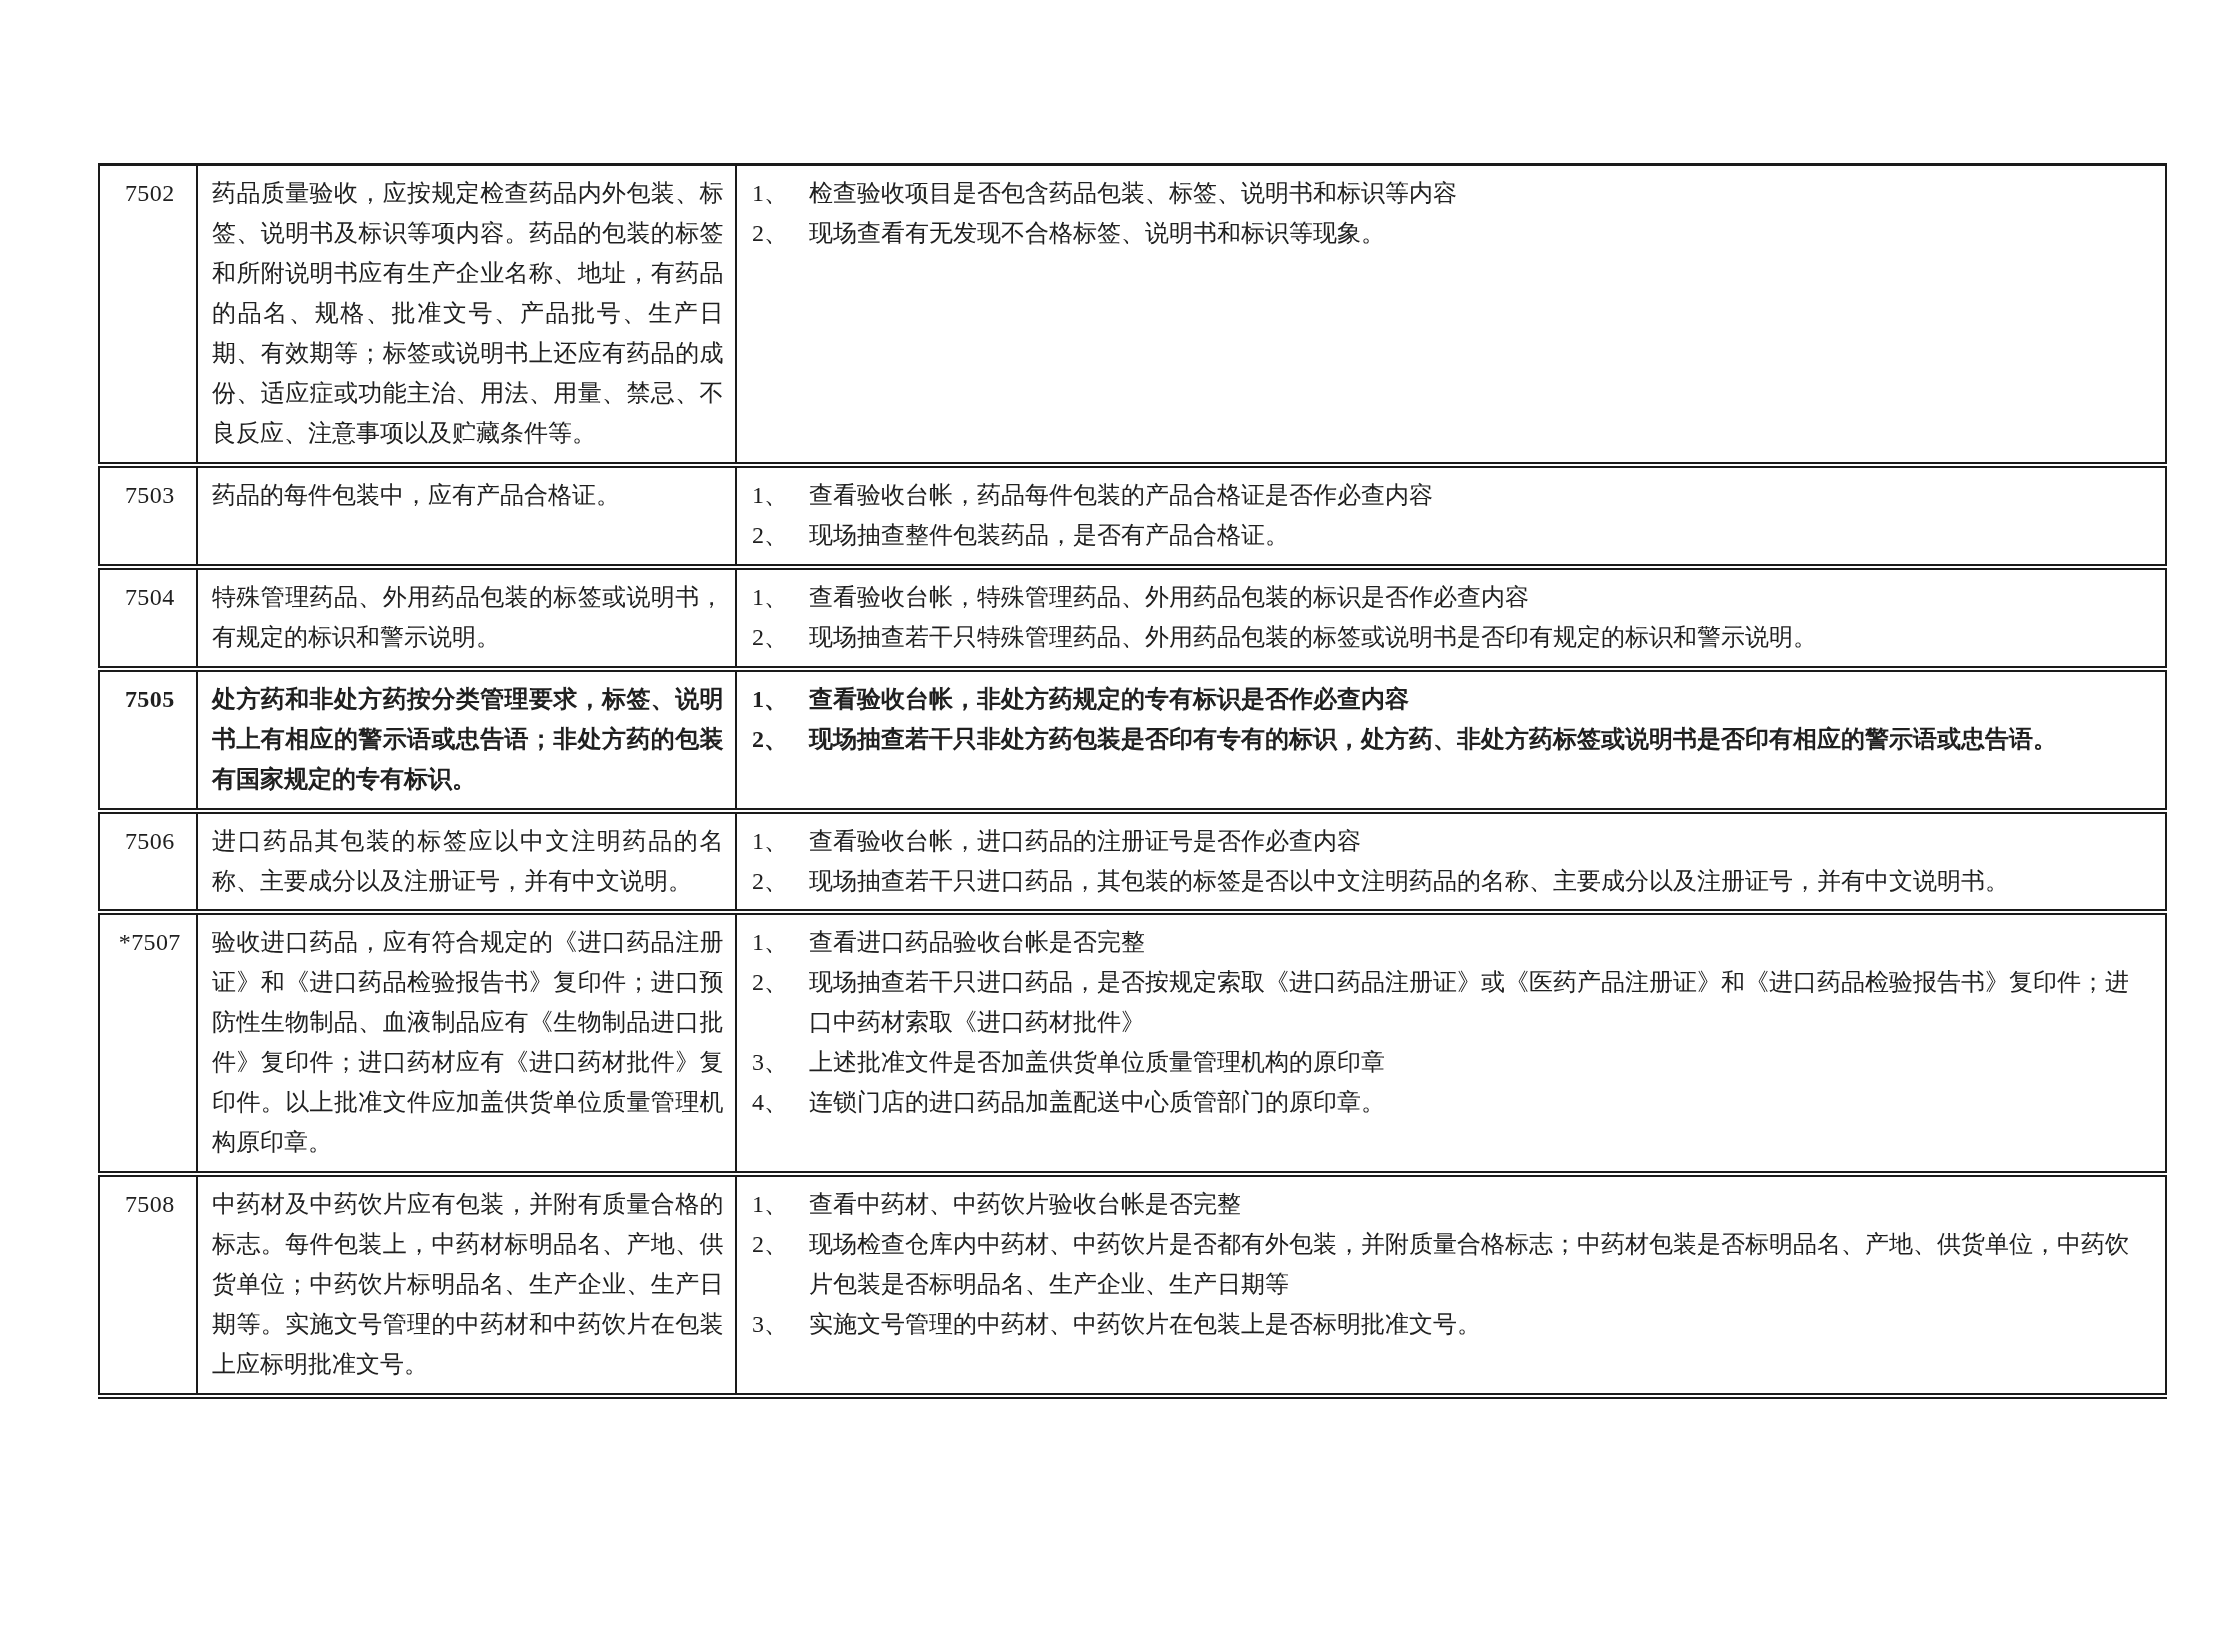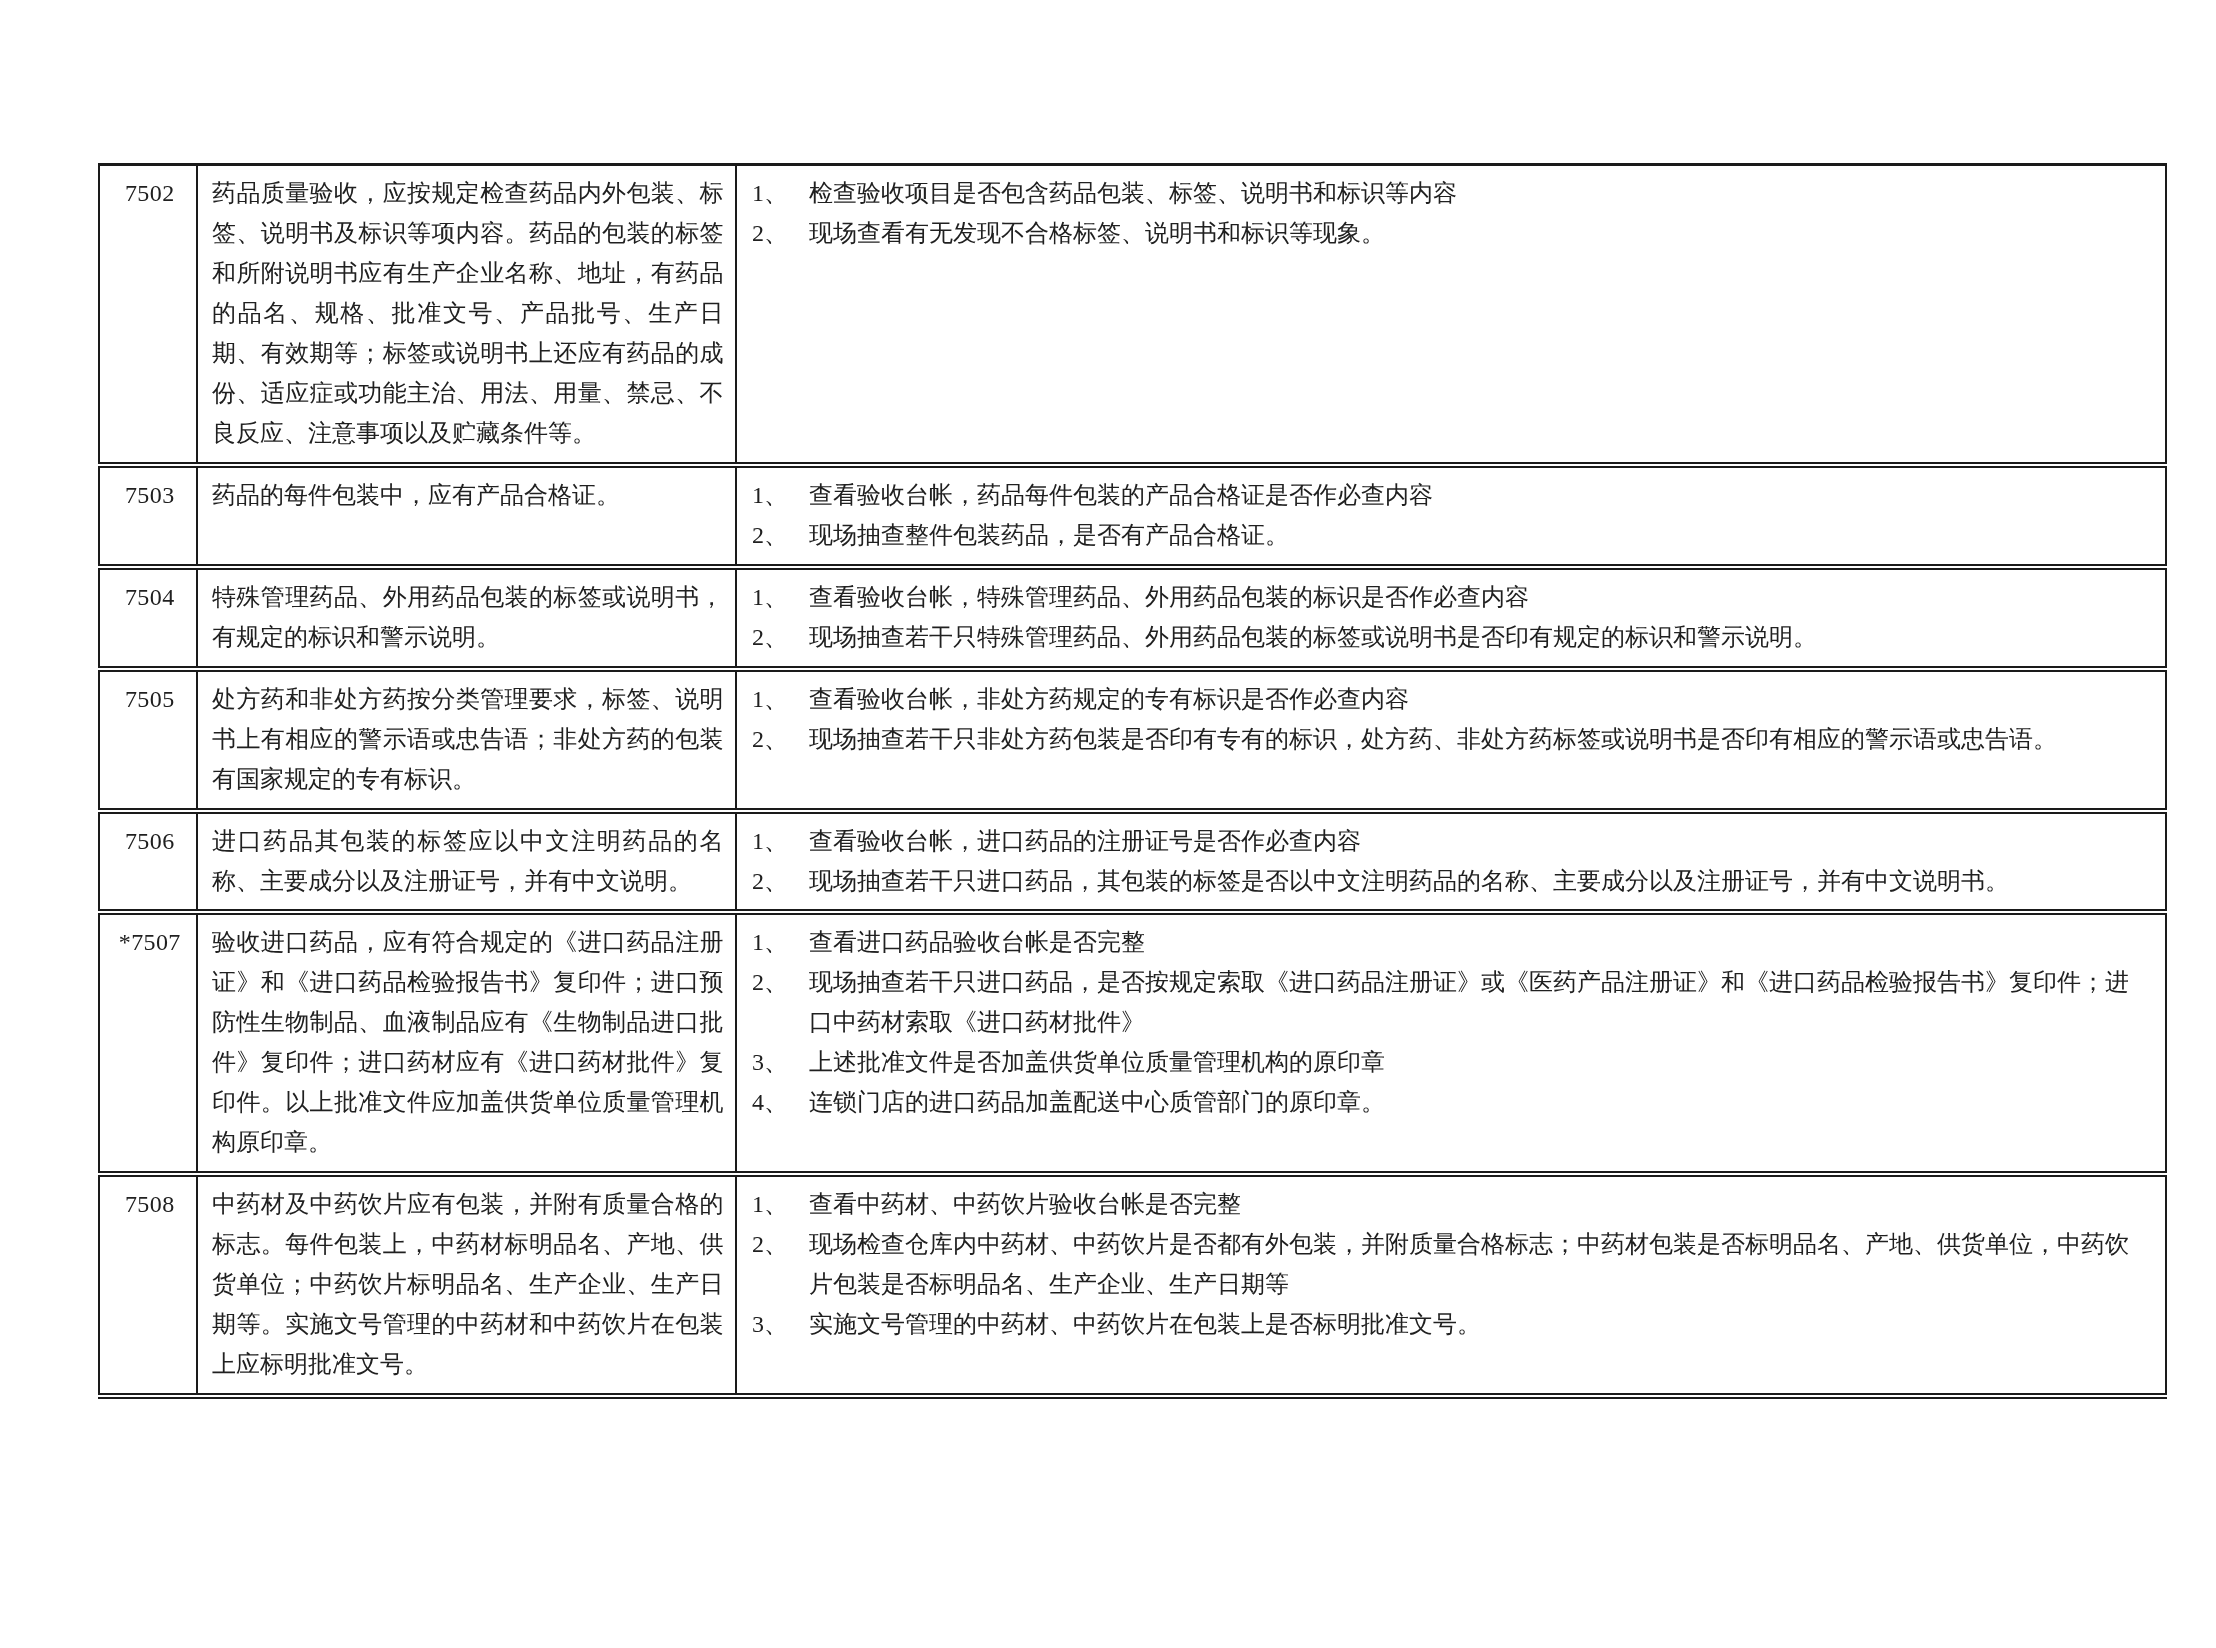--- a/index.html
+++ b/index.html
@@ -112,21 +112,21 @@
             <div class="method">
     <span class="num">1、</span>
     <span class="txt">查看验收台帐，特殊管理药品、外用药品包装的标识是否作必查内容</span>
   </div>
             <div class="method">
     <span class="num">2、</span>
     <span class="txt">现场抽查若干只特殊管理药品、外用药品包装的标签或说明书是否印有规定的标识和警示说明。</span>
   </div>
           </td>
   </tr>
-        <tr style="height: 118px;">
+        <tr style="height: 118px; font-weight: bold;">
     <td class="code-cell">7505</td>
     <td class="req-cell">处方药和非处方药按分类管理要求，标签、说明书上有相应的警示语或忠告语；非处方药的包装有国家规定的专有标识。</td>
     <td class="methods-cell">
             <div class="method">
     <span class="num">1、</span>
     <span class="txt">查看验收台帐，非处方药规定的专有标识是否作必查内容</span>
   </div>
             <div class="method">
     <span class="num">2、</span>
     <span class="txt">现场抽查若干只非处方药包装是否印有专有的标识，处方药、非处方药标签或说明书是否印有相应的警示语或忠告语。</span>

